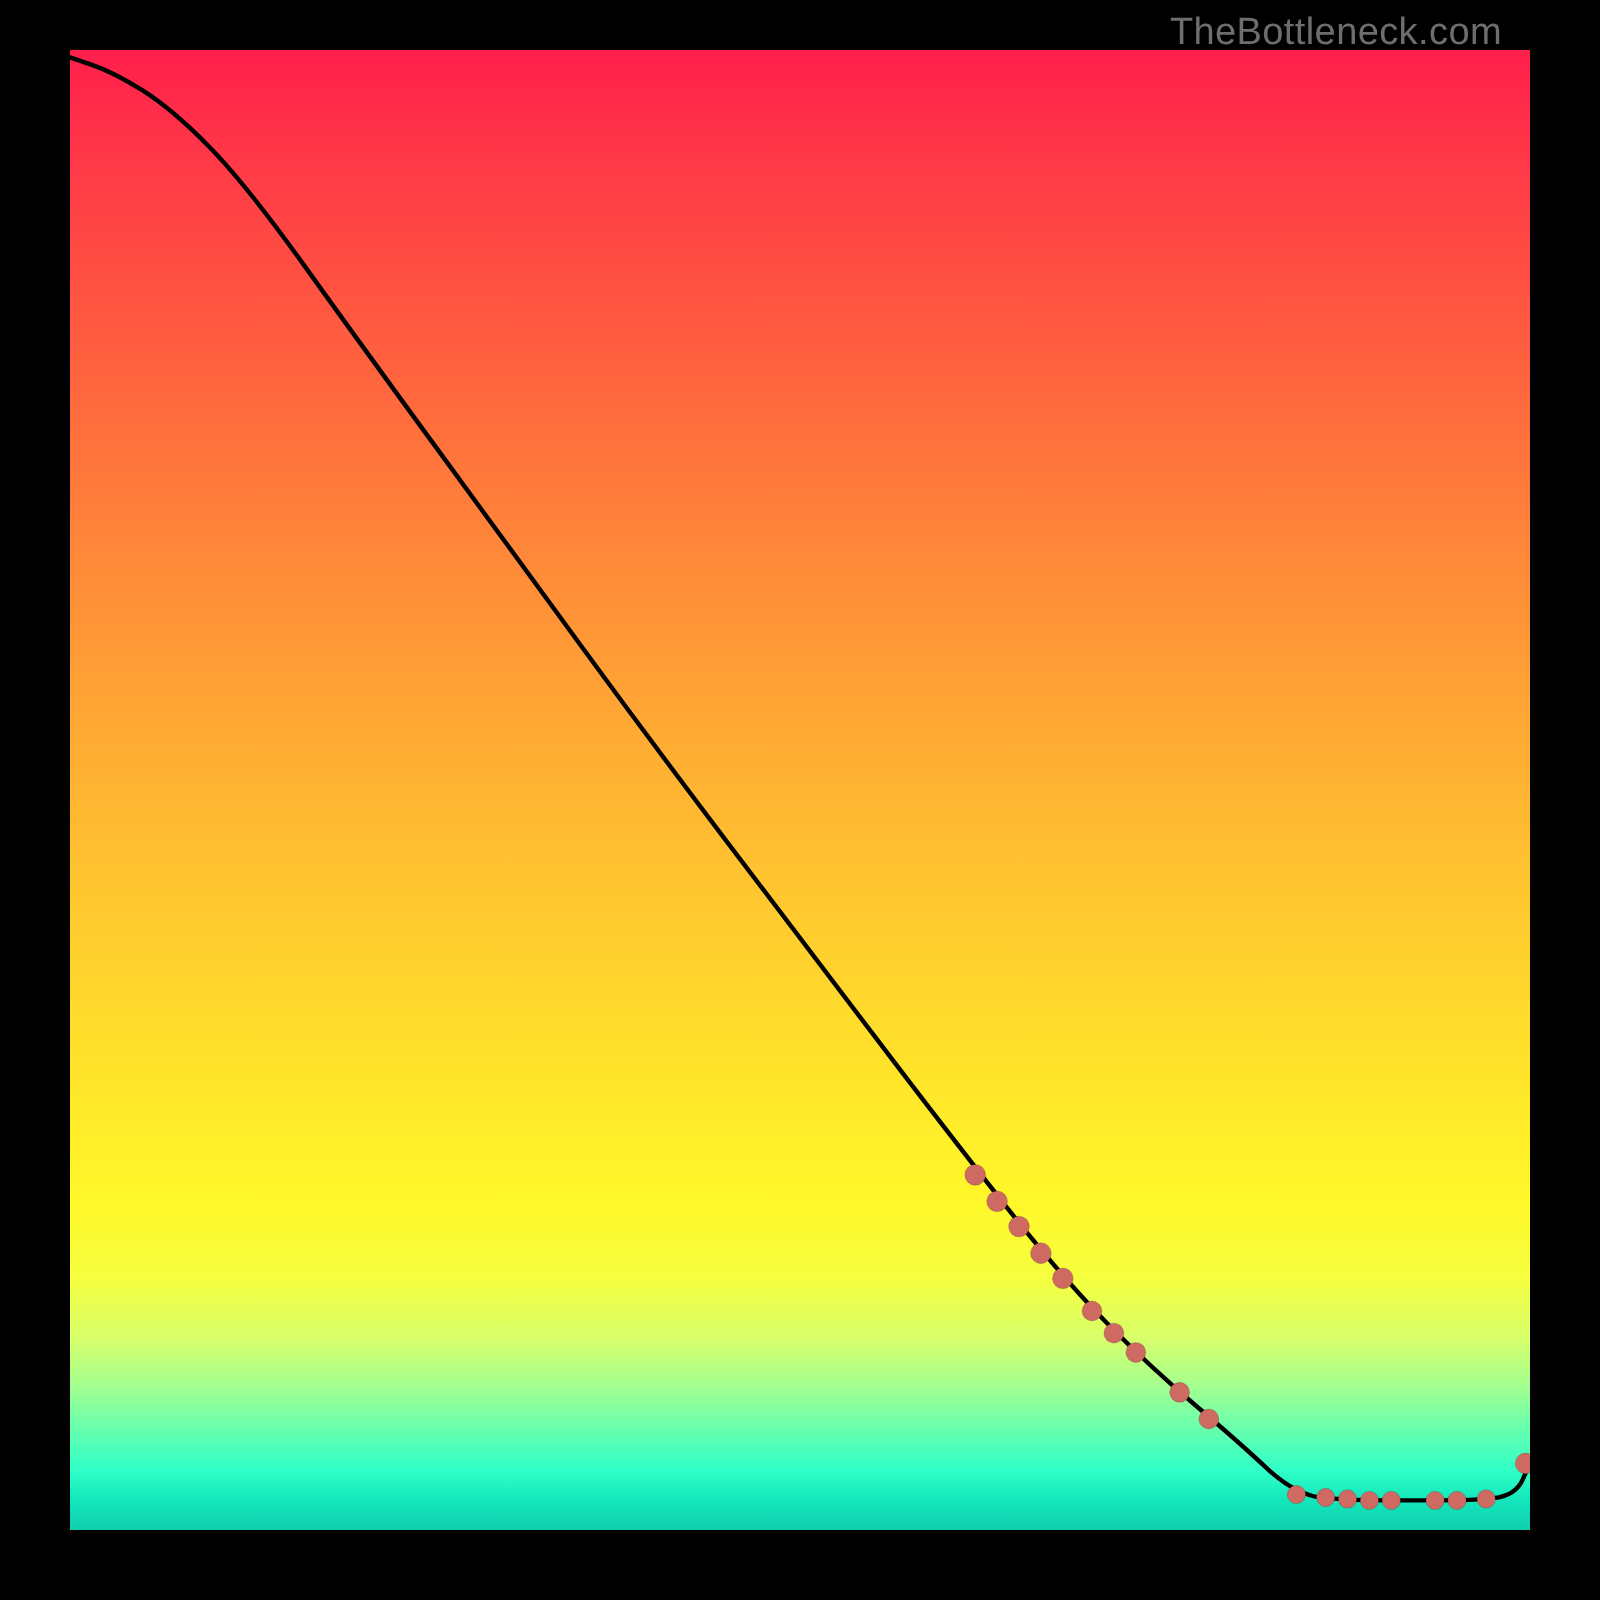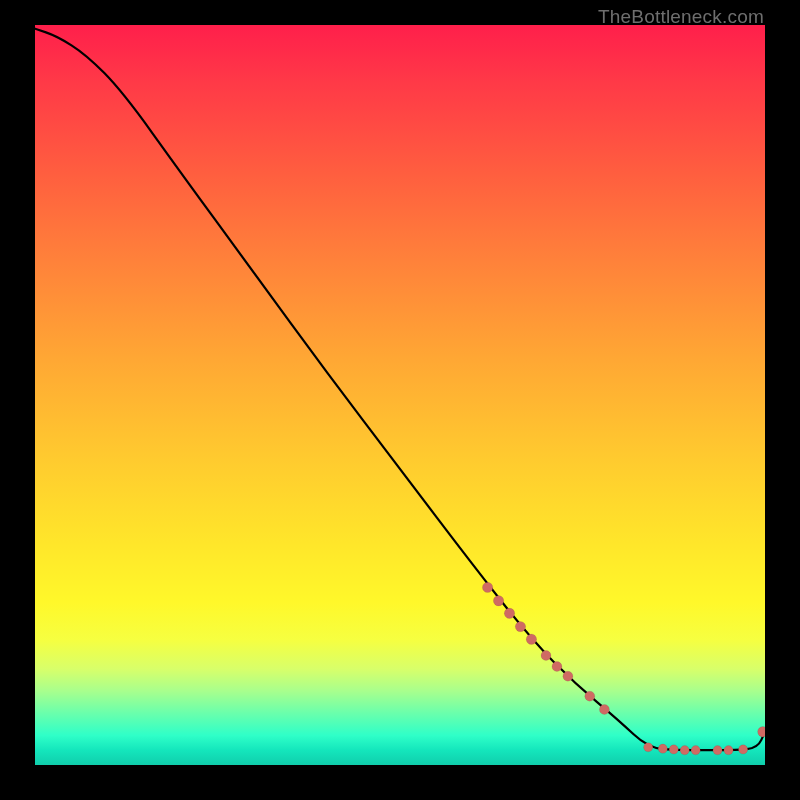--- a/index.html
+++ b/index.html
@@ -41,21 +41,21 @@
       #a8ff8d 90%,
       #6affac 93%,
       #2fffc8 96%,
       #14e6bc 98%,
       #10ceac 100%
     );
   }
   .watermark {
     position: absolute;
     top: 6px;
-    right: 36px;
+    right: 49px;
     color: #6e6e6e;
     font-size: 19px;
     letter-spacing: 0.2px;
     font-weight: 500;
   }
   svg.curve {
     position: absolute;
     inset: 0;
     width: 100%;
     height: 100%;

